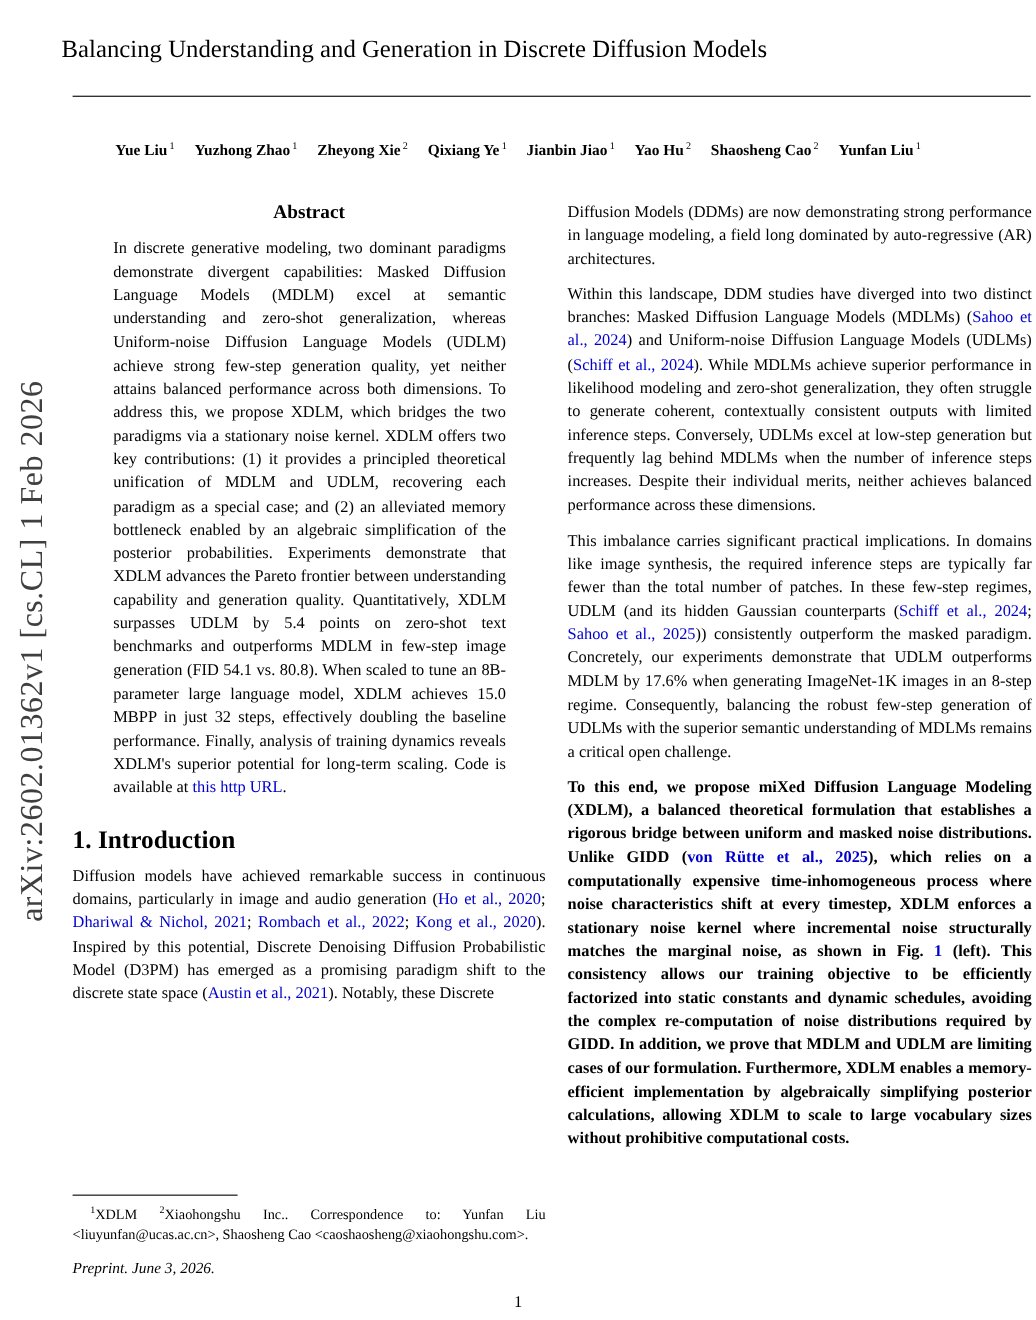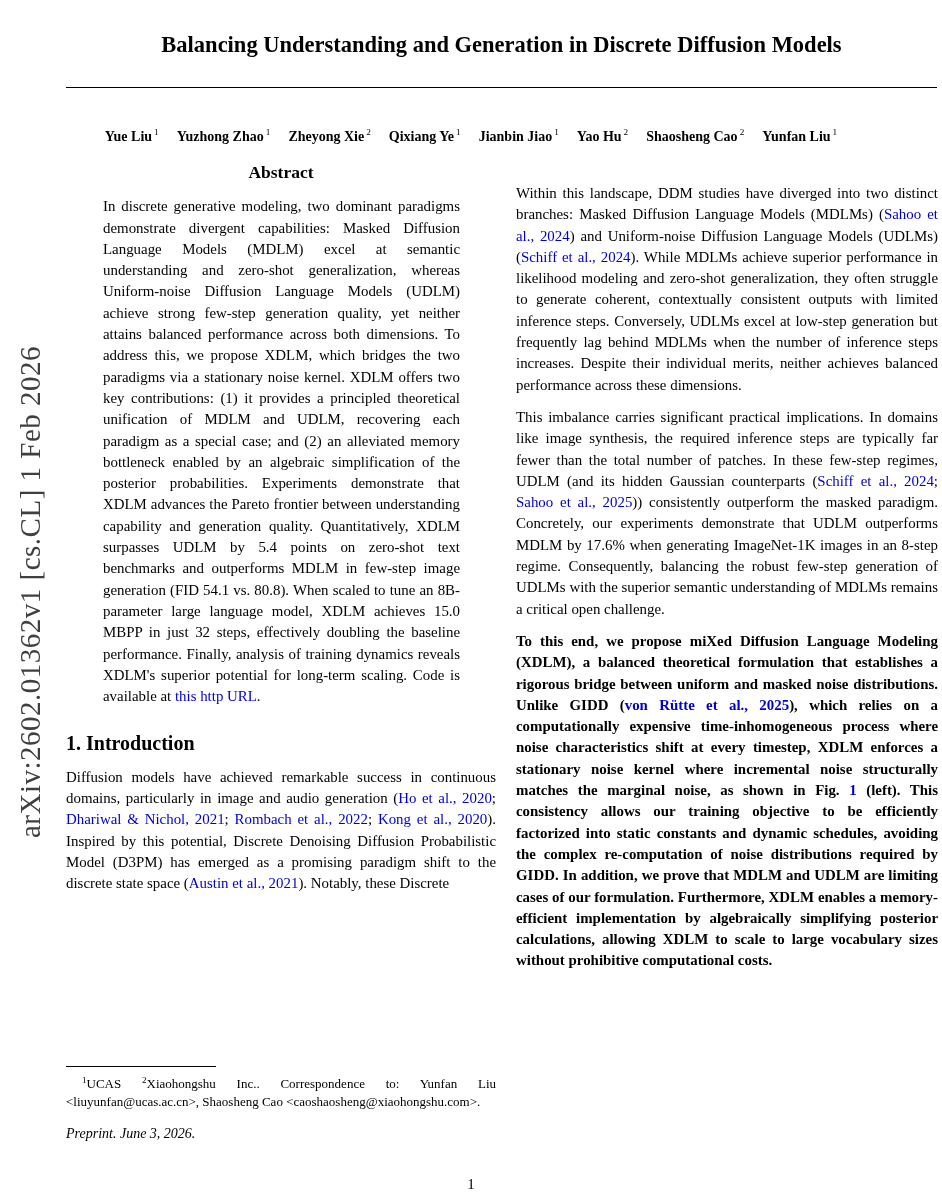--- a/index.html
+++ b/index.html
@@ -23,23 +23,22 @@
     left: 30px; top: 592px;
     transform: translate(-50%, -50%) rotate(-90deg);
     white-space: nowrap;
     font-size: 29px;
     letter-spacing: 0.5px;
     color: #3f3f3f;
   }
 
   .paper-title {
     position: absolute;
-    top: 30px; left: 66px; width: 871px;
-    text-align: center;
-    font-size: 22.5px; font-weight: bold;
+    top: 30px; left: 56px; width: 871px;
+    font-size: 22.5px; font-weight: normal;
     line-height: 30px;
   }
   .title-rule {
     position: absolute;
     top: 87px; left: 66px; width: 871px;
     border-top: 1.6px solid #000;
   }
   .authors {
     position: absolute;
     top: 121px; left: 31px; width: 880px;
@@ -51,35 +50,35 @@
   .authors sup { font-size: 66%; font-weight: normal; margin-left: 2px; }
 
   .column {
     position: absolute;
     font-size: 14.9px;
     line-height: 21.3px;
     text-align: justify;
     hyphens: auto; -webkit-hyphens: auto;
   }
   .col-left {
-    left: 66px; top: 162px; width: 430px; height: 982px;
+    left: 66px; top: 182px; width: 430px; height: 982px;
     display: flex; flex-direction: column;
   }
   .col-right { left: 516px; top: 183px; width: 422px; }
 
   .abstract-heading {
     text-align: center;
     font-size: 17.5px; font-weight: bold;
     margin-bottom: 13px;
   }
   .abstract-body { padding: 0 36px 0 37px; font-family: Liberation Serif, serif; }
 
   .section-heading {
     text-align: left;
-    font-size: 20px; font-weight: bold;
+    font-size: 23px; font-weight: bold;
     margin-top: 26px; margin-bottom: 12px;
   }
 
   .para { margin-bottom: 11px; }
   .col-right .para:last-child { margin-bottom: 0; font-weight: bold; }
 
   a.cite {
     color: var(--link);
     text-decoration: none;
     cursor: pointer;
@@ -119,26 +118,27 @@
   <div class="authors"><span class="author"><span>Yue Liu</span><sup>1</sup></span><span class="author"><span>Yuzhong Zhao</span><sup>1</sup></span><span class="author"><span>Zheyong Xie</span><sup>2</sup></span><span class="author"><span>Qixiang Ye</span><sup>1</sup></span><span class="author"><span>Jianbin Jiao</span><sup>1</sup></span><span class="author"><span>Yao Hu</span><sup>2</sup></span><span class="author"><span>Shaosheng Cao</span><sup>2</sup></span><span class="author"><span>Yunfan Liu</span><sup>1</sup></span></div>
 
   <div class="column col-left">
     <div class="abstract-heading">Abstract</div>
     <div class="abstract-body"><span>In discrete generative modeling, two dominant paradigms demonstrate divergent capabilities: Masked Diffusion Language Models (MDLM) excel at semantic understanding and zero-shot generalization, whereas Uniform-noise Diffusion Language Models (UDLM) achieve strong few-step generation quality, yet neither attains balanced performance across both dimensions. To address this, we propose XDLM, which bridges the two paradigms via a stationary noise kernel. XDLM offers two key contributions: (1) it provides a principled theoretical unification of MDLM and UDLM, recovering each paradigm as a special case; and (2) an alleviated memory bottleneck enabled by an algebraic simplification of the posterior probabilities. Experiments demonstrate that XDLM advances the Pareto frontier between understanding capability and generation quality. Quantitatively, XDLM surpasses UDLM by 5.4 points on zero-shot text benchmarks and outperforms MDLM in few-step image generation (FID 54.1 vs. 80.8). When scaled to tune an 8B-parameter large language model, XDLM achieves 15.0 MBPP in just 32 steps, effectively doubling the baseline performance. Finally, analysis of training dynamics reveals XDLM's superior potential for long-term scaling. Code is available at </span><a class="cite">this http URL</a><span>.</span></div>
     <div class="section-heading">1. Introduction</div>
     <p class="para"><span>Diffusion models have achieved remarkable success in continuous domains, particularly in image and audio generation (</span><a class="cite">Ho et al., 2020</a><span>; </span><a class="cite">Dhariwal &amp; Nichol, 2021</a><span>; </span><a class="cite">Rombach et al., 2022</a><span>; </span><a class="cite">Kong et al., 2020</a><span>). Inspired by this potential, Discrete Denoising Diffusion Probabilistic Model (D3PM) has emerged as a promising paradigm shift to the discrete state space (</span><a class="cite">Austin et al., 2021</a><span>). Notably, these Discrete</span></p>
     <div class="flex-spacer"></div>
     <div class="footnote">
       <div class="footnote-rule"></div>
-      <p class="footnote-text"><sup>1</sup><span>UCAS  </span><sup>2</sup><span>Xiaohongshu Inc..   Correspondence to: Yunfan Liu &lt;liuyunfan@ucas.ac.cn&gt;,  Shaosheng Cao &lt;caoshaosheng@xiaohongshu.com&gt;.</span></p>
+      <p class="footnote-text"><sup>1</sup><span>XDLM  </span><sup>2</sup><span>Xiaohongshu Inc..   Correspondence to: Yunfan Liu &lt;liuyunfan@ucas.ac.cn&gt;,  Shaosheng Cao &lt;caoshaosheng@xiaohongshu.com&gt;.</span></p>
     </div>
     <div class="preprint-note">Preprint. June 3, 2026.</div>
   </div>
 
   <div class="column col-right">
+    <p class="para"><span>Diffusion Models (DDMs) are now demonstrating strong performance in language modeling, a field long dominated by auto-regressive (AR) architectures.</span></p>
     <p class="para"><span>Within this landscape, DDM studies have diverged into two distinct branches: Masked Diffusion Language Models (MDLMs) (</span><a class="cite">Sahoo et al., 2024</a><span>) and Uniform-noise Diffusion Language Models (UDLMs) (</span><a class="cite">Schiff et al., 2024</a><span>).  While MDLMs achieve superior performance in likelihood modeling and zero-shot generalization, they often struggle to generate coherent, contextually consistent outputs with limited inference steps. Conversely, UDLMs excel at low-step generation but frequently lag behind MDLMs when the number of inference steps increases. Despite their individual merits, neither achieves balanced performance across these dimensions.</span></p>
     <p class="para"><span>This imbalance carries significant practical implications. In domains like image synthesis, the required inference steps are typically far fewer than the total number of patches. In these few-step regimes, UDLM (and its hidden Gaussian counterparts (</span><a class="cite">Schiff et al., 2024</a><span>; </span><a class="cite">Sahoo et al., 2025</a><span>)) consistently outperform the masked paradigm. Concretely, our experiments demonstrate that UDLM outperforms MDLM by 17.6% when generating ImageNet-1K images in an 8-step regime. Consequently, balancing the robust few-step generation of UDLMs with the superior semantic understanding of MDLMs remains a critical open challenge.</span></p>
     <p class="para"><span>To this end, we propose miXed Diffusion Language Modeling (XDLM), a balanced theoretical formulation that establishes a rigorous bridge between uniform and masked noise distributions. Unlike GIDD (</span><a class="cite">von Rütte et al., 2025</a><span>), which relies on a computationally expensive time-inhomogeneous process where noise characteristics shift at every timestep, XDLM enforces a stationary noise kernel where incremental noise structurally matches the marginal noise, as shown in Fig. </span><a class="cite">1</a><span> (left). This consistency allows our training objective to be efficiently factorized into static constants and dynamic schedules, avoiding the complex re-computation of noise distributions required by GIDD. In addition, we prove that MDLM and UDLM are limiting cases of our formulation. Furthermore, XDLM enables a memory-efficient implementation by algebraically simplifying posterior calculations, allowing XDLM to scale to large vocabulary sizes without prohibitive computational costs.</span></p>
   </div>
 
   <div class="page-number">1</div>
 
 </div>
 
 </body></html>

